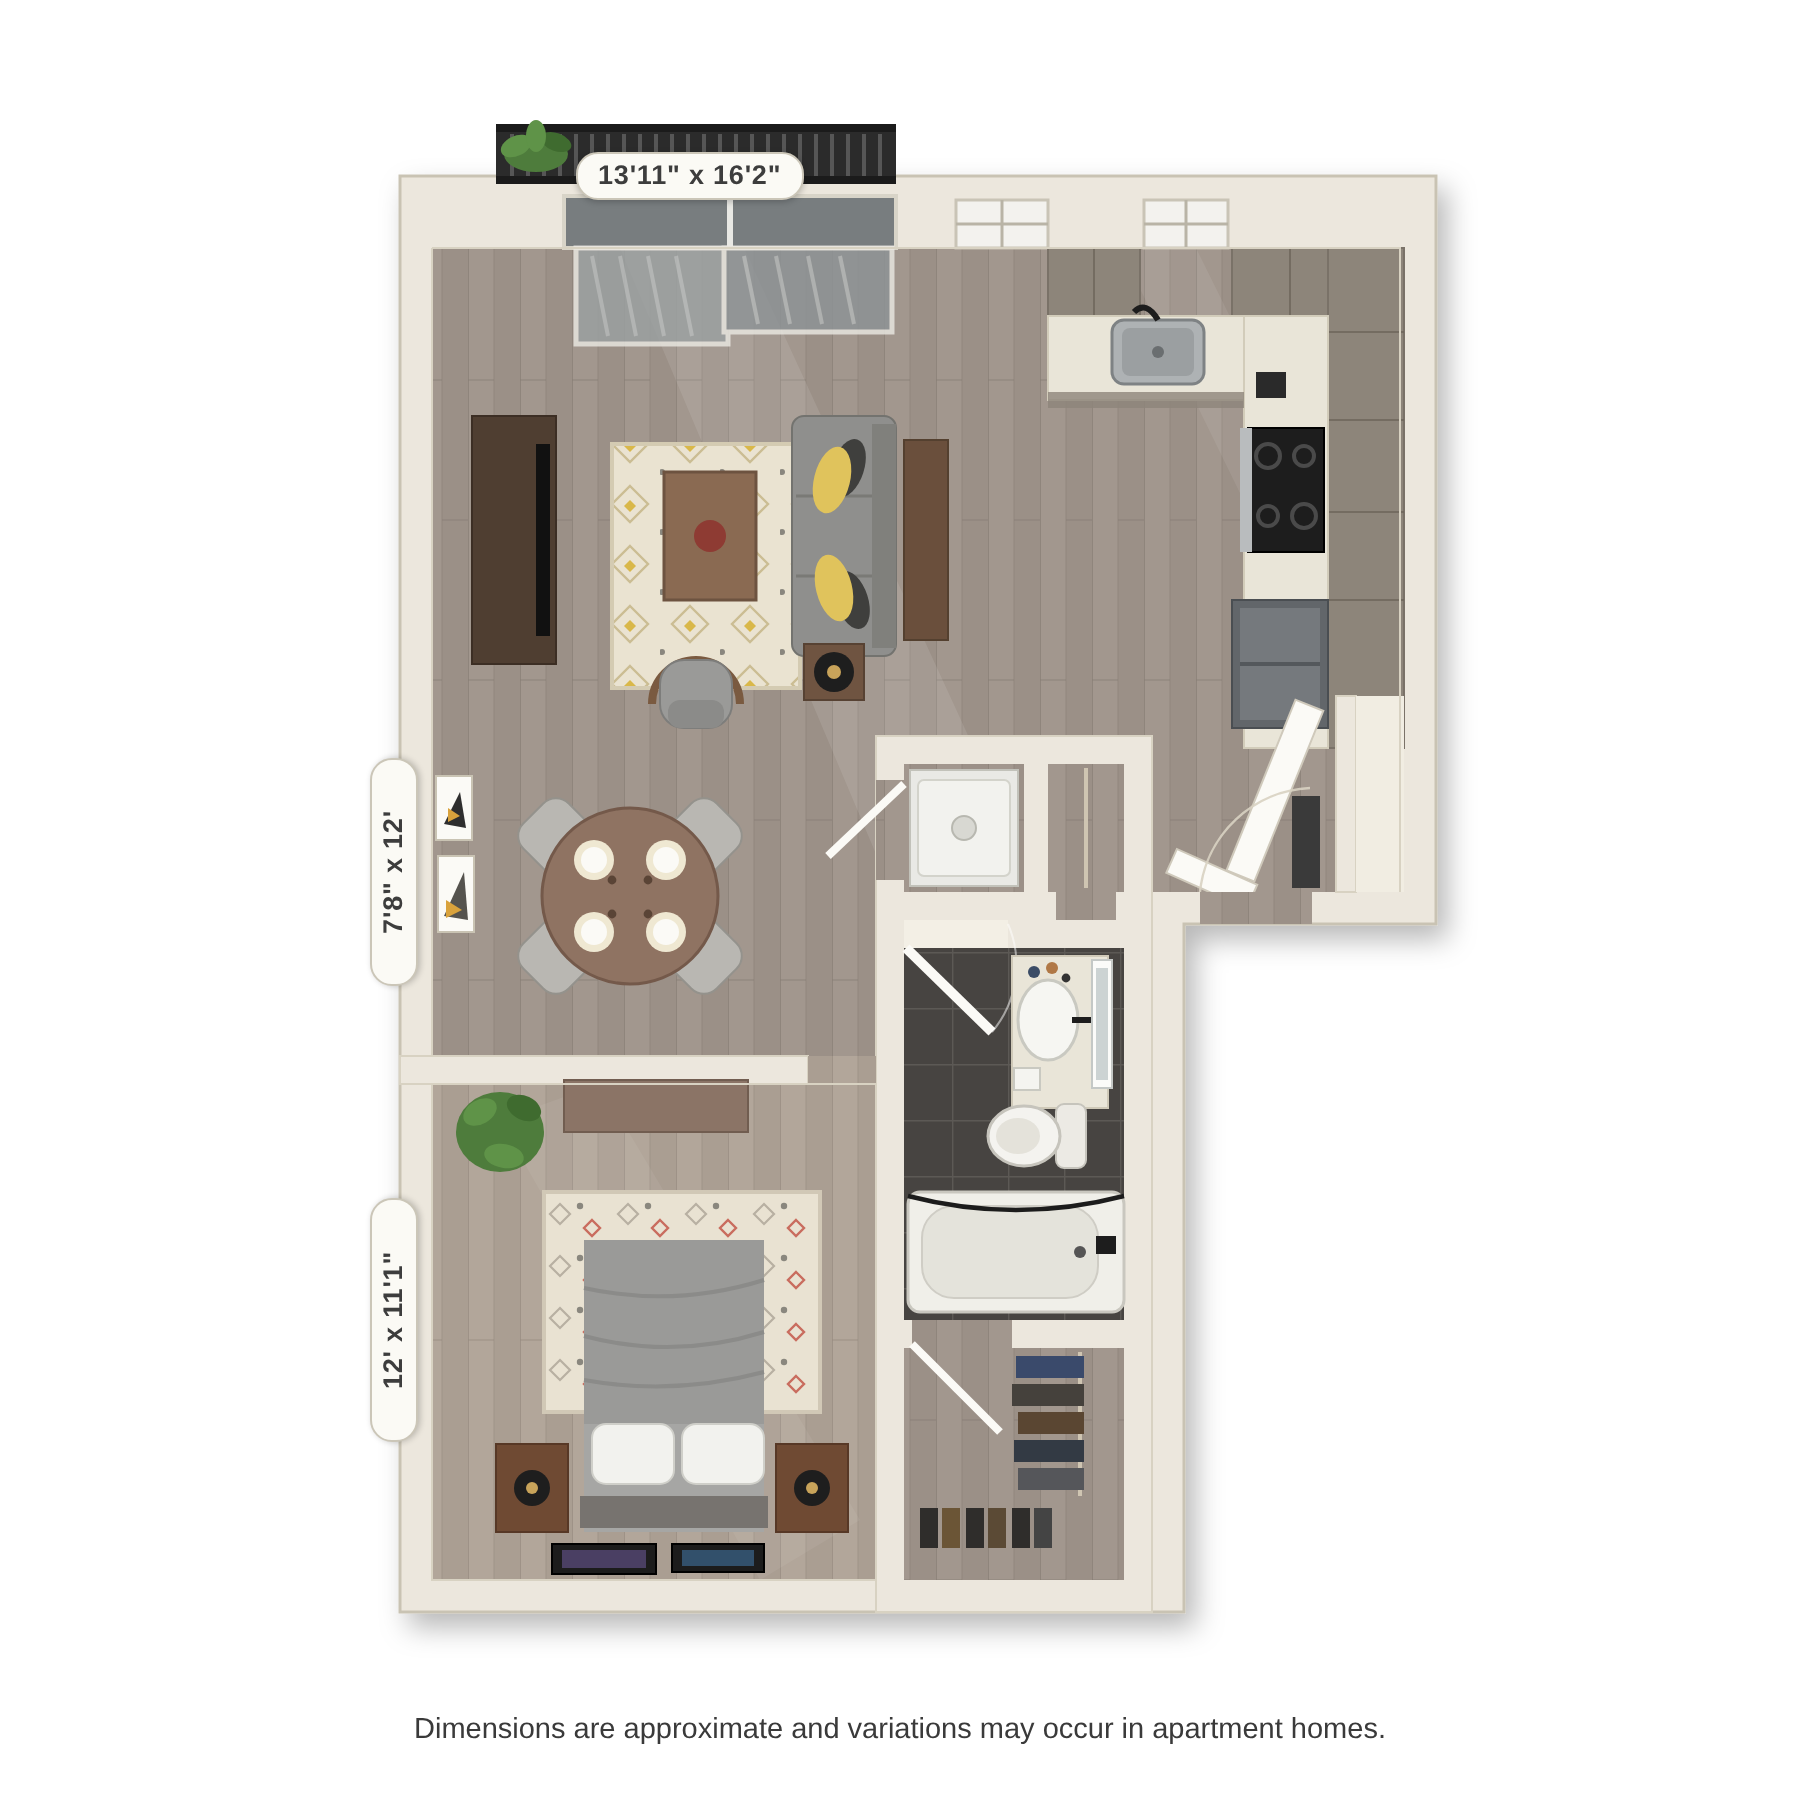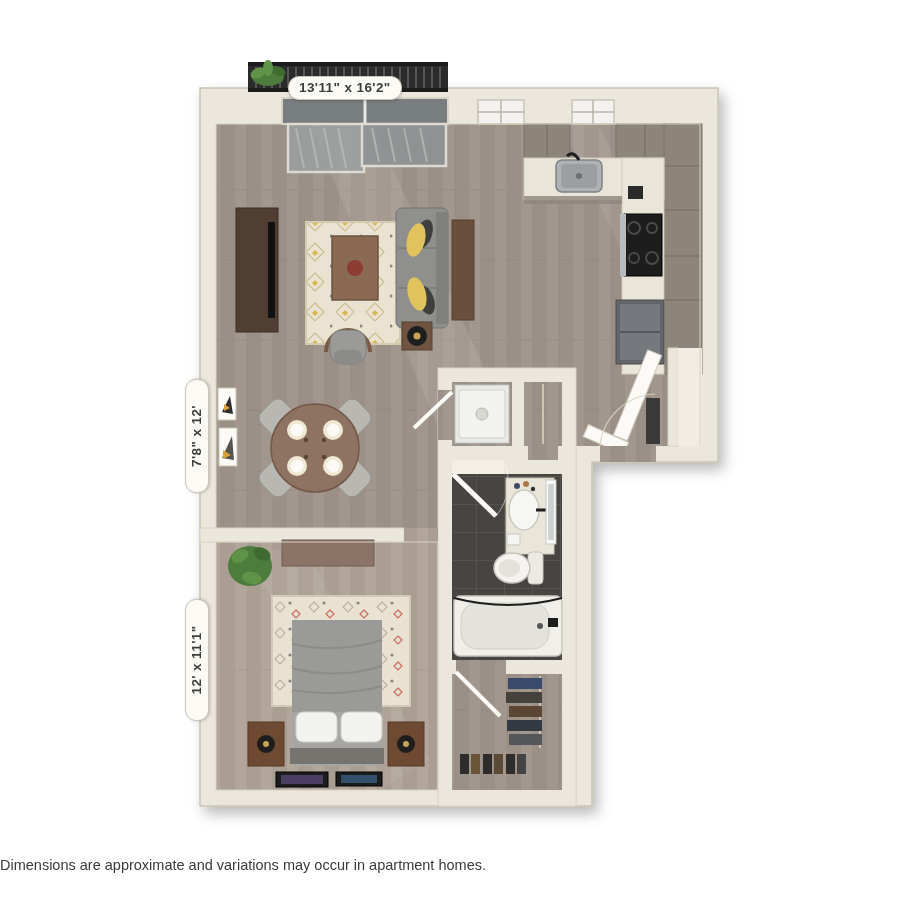--- a/index.html
+++ b/index.html
@@ -3,21 +3,21 @@
 <meta charset="utf-8">
 <style>
   html,body{margin:0;padding:0;background:#ffffff;}
   .stage{position:relative;width:900px;height:900px;background:#ffffff;overflow:hidden;
          font-family:"Liberation Sans", sans-serif;}
   .dim-label{position:absolute;background:#fbfaf5;border:1px solid #cbc6b8;border-radius:11px;
              box-shadow:0 1px 3px rgba(0,0,0,.22);color:#3d3d3d;font-size:13.5px;font-weight:bold;
              letter-spacing:.4px;text-align:center;line-height:22px;white-space:nowrap;}
   .dim-label.h{height:22px;padding:0 10px;}
   .dim-label.v{height:22px;padding:0 10px;transform:rotate(-90deg);}
-  .caption{position:absolute;left:0;top:857px;width:900px;
+  .caption{position:absolute;left:0;top:857px;width:900px;text-align:center;
            color:#3a3a3a;font-size:14.5px;}
   svg{position:absolute;left:0;top:0;}
 </style>
 </head>
 <body>
 
 <div class="stage">
 
 <svg width="900" height="900" viewBox="0 0 900 900">
   <defs>

